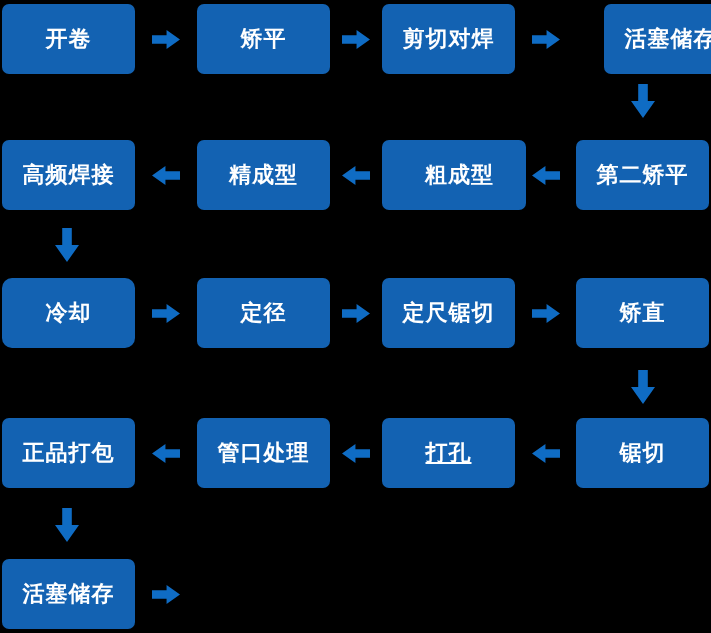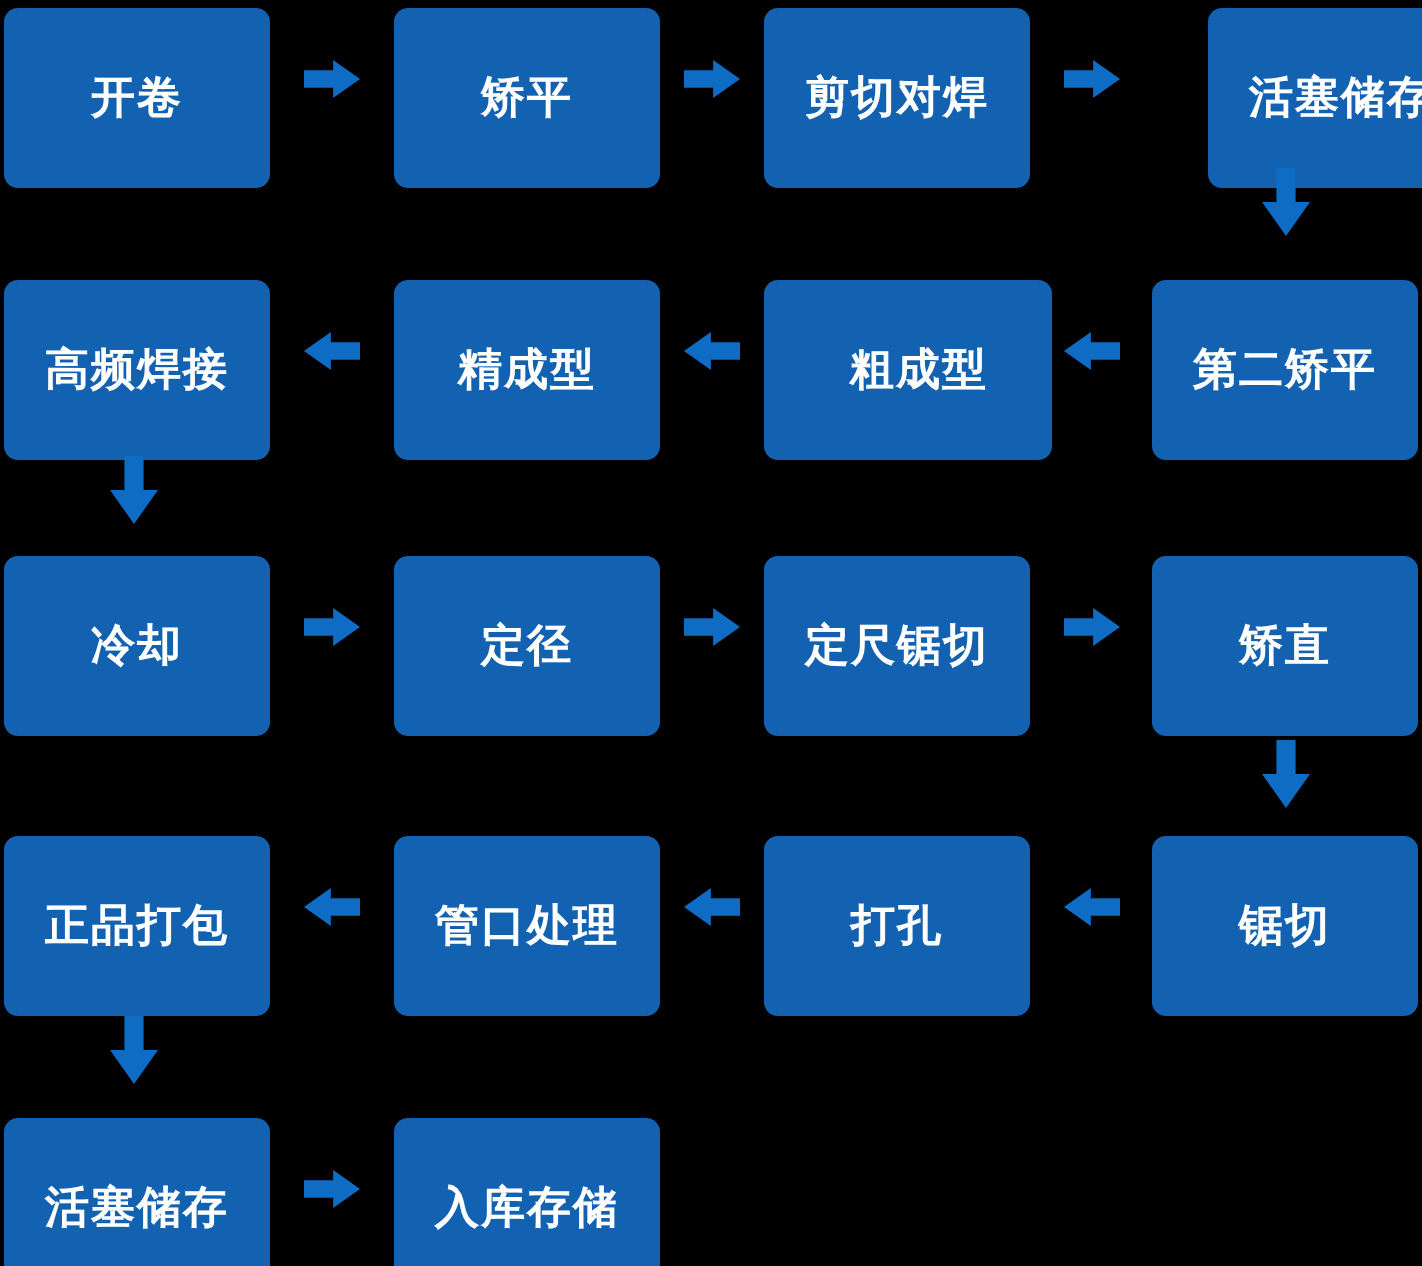--- a/index.html
+++ b/index.html
@@ -16,21 +16,21 @@
   .stage {
     position: relative;
     width: 711px;
     height: 633px;
     background: var(--background);
     overflow: hidden;
   }
   .box {
     position: absolute;
     width: 133px;
-    height: 90px;
+    height: 70px;
     background: var(--box);
     border-radius: 7px;
     color: var(--text);
     font-size: 22px;
     font-weight: bold;
     letter-spacing: 1px;
     display: flex;
     align-items: center;
     justify-content: center;
     white-space: nowrap;
@@ -70,37 +70,36 @@
   <div class="box" style="left:2px; top:140px;">高频焊接</div>
   <div class="box" style="left:197px; top:140px;">精成型</div>
   <div class="box" style="left:382px; top:140px;padding-left:11px;">粗成型</div>
   <div class="box" style="left:576px; top:140px;">第二矫平</div>
   <div class="arrow left" style="left:152px; top:166px;"></div>
   <div class="arrow left" style="left:342px; top:166px;"></div>
   <div class="arrow left" style="left:532px; top:166px;"></div>
 
   <div class="arrow down" style="left:55px; top:228px;"></div>
 
-  <div class="box" style="left:2px; top:278px;">冷却</div>
+  <div class="box" style="left:2px; top:278px;border-radius:10px;">冷却</div>
   <div class="box" style="left:197px; top:278px;">定径</div>
   <div class="box" style="left:382px; top:278px;">定尺锯切</div>
   <div class="box" style="left:576px; top:278px;">矫直</div>
   <div class="arrow right" style="left:152px; top:304px;"></div>
   <div class="arrow right" style="left:342px; top:304px;"></div>
   <div class="arrow right" style="left:532px; top:304px;"></div>
 
   <div class="arrow down" style="left:631px; top:370px;"></div>
 
   <div class="box" style="left:2px; top:418px;">正品打包</div>
   <div class="box" style="left:197px; top:418px;">管口处理</div>
-  <div class="box" style="left:382px; top:418px;">打孔</div>
+  <div class="box" style="left:382px; top:418px;text-decoration:underline;">打孔</div>
   <div class="box" style="left:576px; top:418px;">锯切</div>
   <div class="arrow left" style="left:152px; top:444px;"></div>
   <div class="arrow left" style="left:342px; top:444px;"></div>
   <div class="arrow left" style="left:532px; top:444px;"></div>
 
   <div class="arrow down" style="left:55px; top:508px;"></div>
 
   <div class="box" style="left:2px; top:559px;">活塞储存</div>
-  <div class="box" style="left:197px; top:559px;">入库存储</div>
   <div class="arrow right" style="left:152px; top:585px;"></div>
 
 </div>
 
 </body></html>

